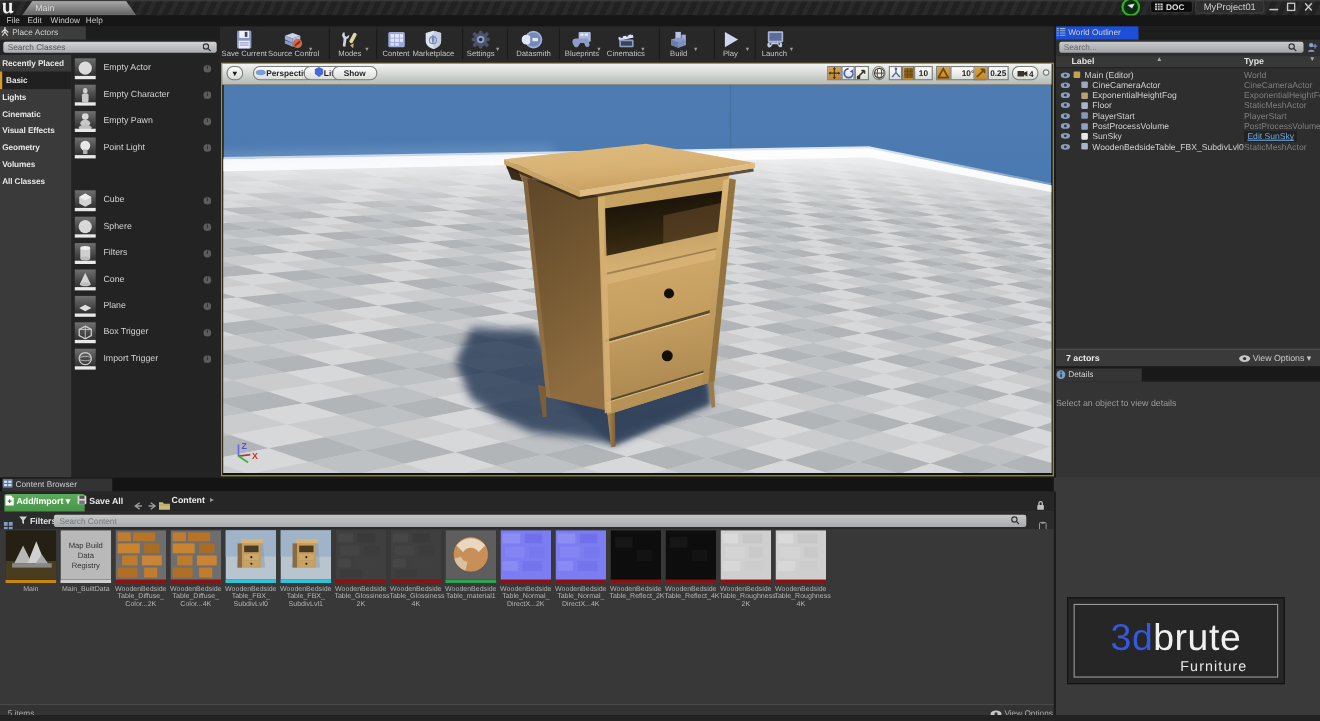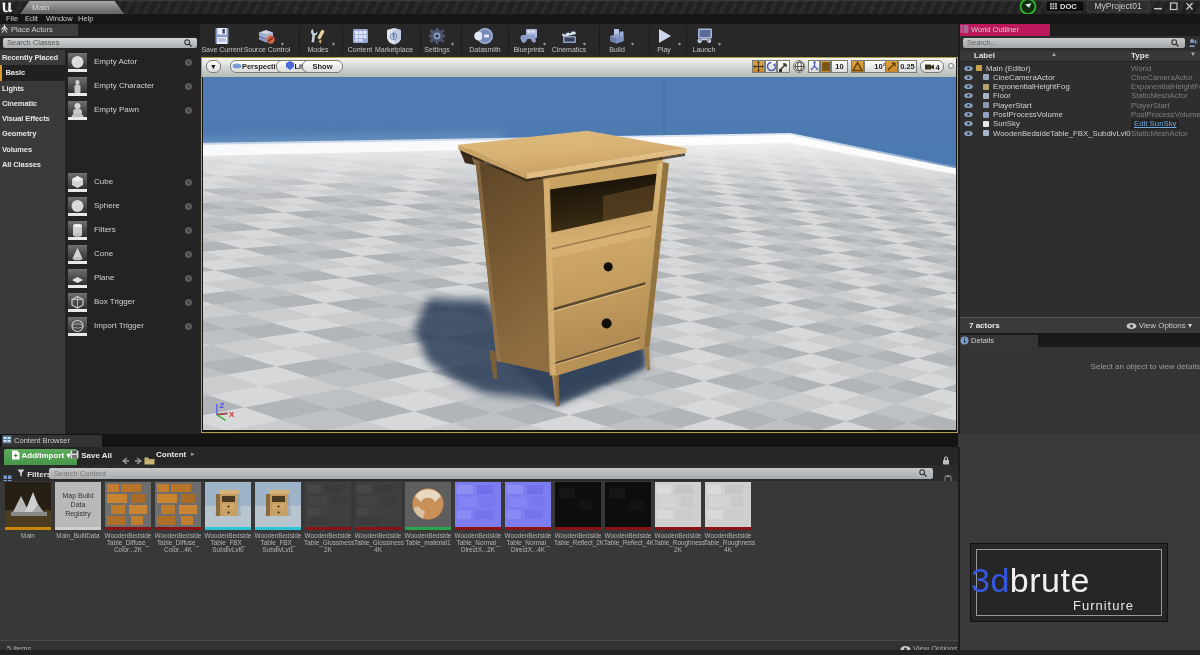--- a/index.html
+++ b/index.html
@@ -42,55 +42,55 @@
 #vpframe{position:absolute;left:201px;top:57px;width:757px;height:376px;background:#15130c;
   border:1.5px solid #afa046}
 #vtoolbar{position:absolute;left:0;top:0;width:754px;height:19px;
   background:linear-gradient(#f4f5f3,#c3c8c4 75%,#b6bbb7)}
 .vbtn{position:absolute;top:2px;height:13px;border:1px solid #7a7e7a;border-radius:6px;white-space:nowrap;overflow:hidden;
   background:linear-gradient(#ffffff,#dadcd8);color:#1e1e1e;font-size:7.5px;font-weight:bold;line-height:12px;text-align:center}
 #scene{position:absolute;left:1px;top:19px;width:753px;height:353px;overflow:hidden}
 
 #rightpanel{position:absolute;left:960px;top:24px;width:240px;height:413px;background:#2e2e2e}
 #wo-tabs{position:absolute;left:0;top:0;width:240px;height:12px;background:#1d1d1d}
-#wo-tab{position:absolute;left:0;top:0;width:90px;height:12px;background:#be185d;color:#cfcfcf;font-size:7.5px;line-height:12px}
+#wo-tab{position:absolute;left:0;top:0;width:75px;height:12px;background:#1d4ed8;color:#cfcfcf;font-size:7.5px;line-height:12px}
 #wo-search{position:absolute;left:3px;top:14px;width:222px;height:10px;border-radius:2px;
   background:linear-gradient(#c8cacc,#a2a5a7);color:#666;font-size:7.5px;line-height:10px;padding-left:4px}
 #wo-header{position:absolute;left:0;top:27px;width:240px;height:11px;background:#383838;border-bottom:1px solid #222;
   color:#e0e0e0;font-size:8px;font-weight:bold}
 .worow{position:absolute;left:0;width:240px;height:9.3px;font-size:7.8px;color:#d0d0d0;line-height:9.3px;white-space:nowrap}
 .worow .typ{position:absolute;left:171px;color:#7f7f7f}
 #wo-footer{position:absolute;left:0;top:293px;width:240px;height:16px;background:#3a3a3a;border-top:1px solid #555;
   color:#e8e8e8;font-size:8px;font-weight:bold;line-height:16px}
 #dt-tabs{position:absolute;left:0;top:309px;width:240px;height:14px;background:#191919}
 #dt-tab{position:absolute;left:0;top:2px;width:78px;height:12px;background:#353535;color:#cfcfcf;font-size:7.5px;line-height:12px}
-#dt-body{position:absolute;left:0;top:323px;width:240px;height:90px;background:#343434;color:#9c9c9c;font-size:8px;text-align:right}
+#dt-body{position:absolute;left:0;top:323px;width:240px;height:90px;background:#343434;color:#9c9c9c;font-size:8px;text-align:left}
 
 #cbrowser{position:absolute;left:0;top:434px;width:1200px;height:221px;background:#3a3a3a}
 #cb-tabs{position:absolute;left:0;top:0;width:958px;height:13px;background:#141414}
 #cb-tab{position:absolute;left:2px;top:1px;width:100px;height:12px;background:#333;color:#cfcfcf;font-size:7.5px;line-height:12px}
 #cb-toolbar{position:absolute;left:0;top:13px;width:958px;height:18px;background:#262626}
 #cb-filters{position:absolute;left:0;top:31px;width:958px;height:16px;background:#2b2b2b}
 #cb-search{position:absolute;left:49px;top:2.5px;width:884px;height:11px;border-radius:2px;
   background:linear-gradient(#c6c8ca,#a8abad);color:#777;font-size:7.5px;line-height:11px;padding-left:5px}
 #cb-assets{position:absolute;left:0;top:47px;width:958px;height:159px;background:#383838}
 #cb-footer{position:absolute;left:0;top:206px;width:958px;height:15px;background:#333;border-top:1px solid #484848;
   color:#ababab;font-size:7.5px;line-height:15px}
 #cb-right{position:absolute;left:958px;top:13px;width:242px;height:203px;background:#3a3a3a;border-left:2px solid #1c1c1c}
 #bottomstrip{position:absolute;left:0;top:216px;width:1200px;height:5px;background:#222}
 .tile{position:absolute;top:1px;width:48px;text-align:center}
 .thumb{position:relative;width:46px;height:45px;margin:0 auto}
 .cbar{width:46px;height:2.5px;margin:0 auto}
 .tlabel{margin-top:2px;font-size:6.4px;line-height:7px;color:#b4b4b4;text-align:center}
 .greenbtn{position:absolute;left:4px;top:2px;width:73px;height:25px;border-radius:2px;
-  background:linear-gradient(#5cab5c,#3c8a3c);color:#fff;font-size:8px;font-weight:bold;line-height:14px;text-align:center}
+  background:linear-gradient(#5cab5c,#3c8a3c);color:#fff;font-size:8px;font-weight:bold;line-height:14px;}
 
 #brutebox{position:absolute;left:10px;top:96px;width:198px;height:79px;background:#262626;border:1px solid #111}
 #brutebox .inner{position:absolute;left:5px;top:5px;right:5px;bottom:5px;border:1px solid #9a9a9a}
-#brutetext{position:absolute;left:0;top:17px;width:100%;font-size:34px;letter-spacing:0.5px;color:#f0f0f0}
+#brutetext{position:absolute;left:0;top:17px;width:100%;text-align:center;font-size:34px;letter-spacing:0.5px;color:#f0f0f0}
 #brutetext b3{color:#3558e0;font-weight:normal}
 #furn{position:absolute;right:33px;top:54px;font-size:13px;color:#e8e8e8;letter-spacing:1px}
 </style></head>
 <body>
 <div id="titlebar"></div>
 <svg width="14" height="14" viewBox="0 0 14 14" style="position:absolute;left:1px;top:1px;z-index:6">
 <path d="M1.2 2.5 L2 1.5 L4.8 1.8 L4.2 2.5 L4.2 7.5 C4.2 9 4.8 9.8 5.8 9.8 C6.8 9.8 7.4 9 7.4 7.5 L7.4 2.6 L6.8 1.8 L9.4 1.5 L10.2 2.5 L9.8 3 L9.8 8 C9.8 8.5 10 9 10.5 9 L11.2 8.8 L11.4 9.5 C10.8 10.5 10 11.2 8.8 11.2 C8 11.2 7.6 10.7 7.5 10 C6.9 10.8 6 11.3 5 11.3 C3 11.3 1.8 10 1.8 7.8 L1.8 3 Z" fill="#f2f2f2"></path>
 </svg>
 <div id="maintab">
     <span style="position:absolute;left:12px;top:0">Main</span>
@@ -154,20 +154,28 @@
 <div class="lb">Empty Character</div>
         <div class="info">i</div>
       </div>
 <div class="lpitem" style="top:48px">
 <div class="ic"><svg width="19" height="19" viewBox="0 0 19 19">
             <circle cx="9.5" cy="5" r="3" fill="#d8d8d8"></circle>
             <ellipse cx="9.5" cy="11" rx="4.5" ry="3.2" fill="#c8c8c8"></ellipse>
             <ellipse cx="9.5" cy="15" rx="6" ry="2.5" fill="#bebebe"></ellipse>
           </svg></div>
 <div class="lb">Empty Pawn</div>
+        <div class="info">i</div>
+      </div>
+<div class="lpitem" style="top:72px">
+<div class="ic"><svg width="19" height="19" viewBox="0 0 19 19">
+            <circle cx="9.5" cy="7.5" r="4.5" fill="#e8e8e8"></circle>
+            <rect x="7.5" y="11" width="4" height="4" fill="#b0b0b0"></rect>
+          </svg></div>
+<div class="lb">Point Light</div>
         <div class="info">i</div>
       </div>
 <div class="lpitem" style="top:120px">
 <div class="ic"><svg width="19" height="19" viewBox="0 0 19 19">
             <path d="M9.5 3 L15 6 L15 12 L9.5 15 L4 12 L4 6 Z" fill="#d4d4d4"></path>
             <path d="M9.5 3 L15 6 L9.5 9 L4 6 Z" fill="#eeeeee"></path>
           </svg></div>
 <div class="lb">Cube</div>
         <div class="info">i</div>
       </div>

